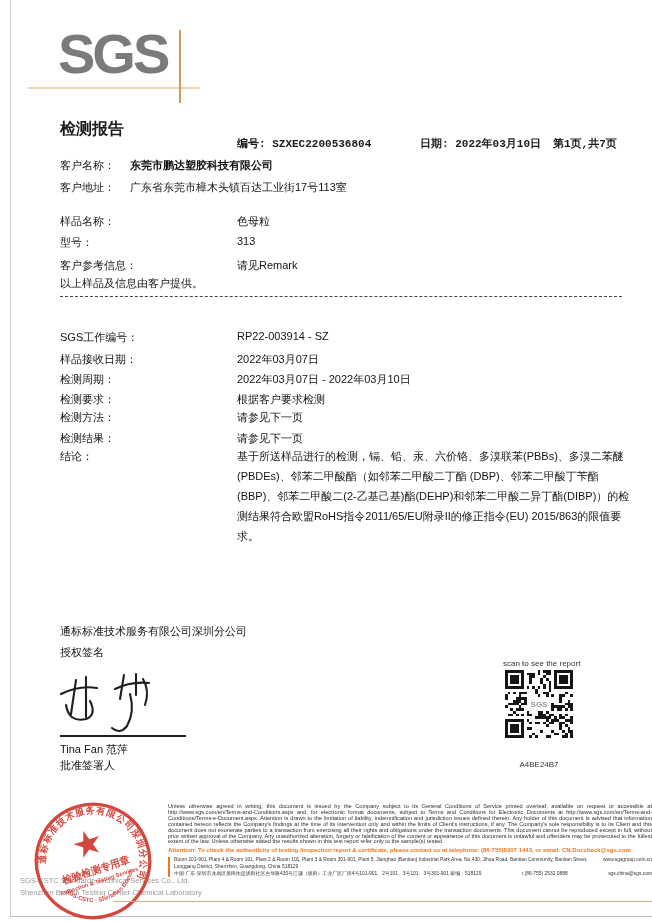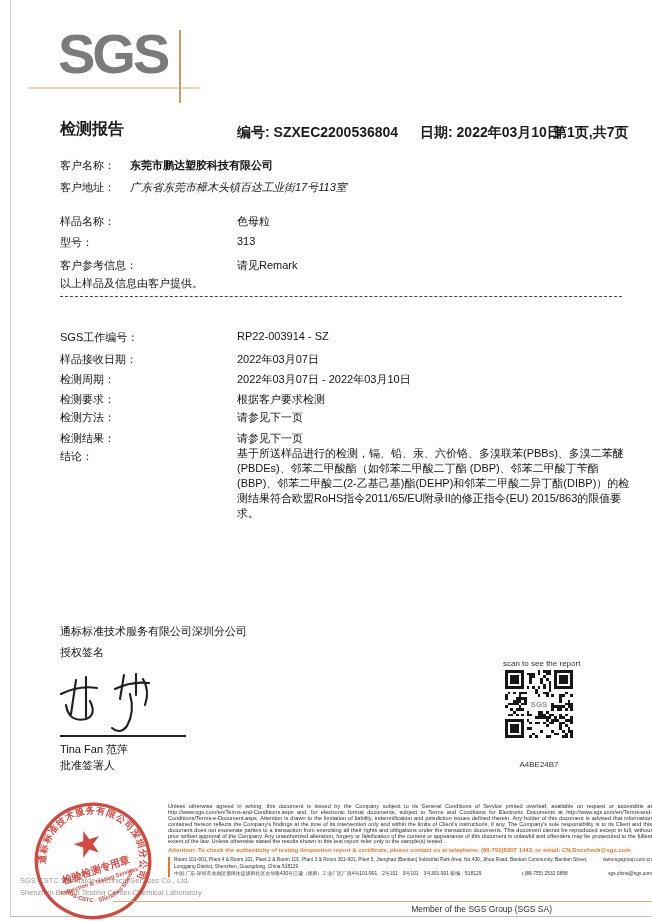--- a/index.html
+++ b/index.html
@@ -10,26 +10,26 @@
   .edge-bottom{position:absolute;left:10px;top:916px;width:642px;height:1px;background:#bdbdbd;}
 
   
   .logo{position:absolute;left:58px;top:24px;font-size:56px;font-weight:bold;color:#7b7b7b;
         letter-spacing:-3px;line-height:60px;}
   .logo-hline{position:absolute;left:28px;top:87px;width:172px;height:2px;background:#f2d4b2;}
   .logo-vline{position:absolute;left:179px;top:30px;width:2px;height:73px;background:#cf9a5a;}
 
   
   .title{position:absolute;left:60px;top:119px;font-size:16px;font-weight:bold;}
-  .meta{position:absolute;top:124px;font-size:14px;font-weight:bold;}
+  .meta{position:absolute;top:136px;font-size:11px;font-weight:bold;font-family:Liberation Mono, monospace;}
 
   .t{position:absolute;font-size:11px;white-space:nowrap;color:#141414;}
   .dash{position:absolute;left:60px;top:296px;width:562px;border-top:1px dashed #444;}
 
-  .conclusion{position:absolute;left:237px;top:446px;width:394px;font-size:11px;line-height:15px;
+  .conclusion{position:absolute;left:237px;top:446px;width:394px;font-size:11px;line-height:20px;
               white-space:normal;color:#141414;}
 
   .sig-line{position:absolute;left:60px;top:735px;width:126px;height:2px;background:#222;}
 
   
   .qr-caption{position:absolute;left:503px;top:659px;font-size:8px;color:#333;}
   .qr-box{position:absolute;left:505px;top:670px;width:68px;height:68px;}
   .qr-code-text{position:absolute;left:505px;top:740px;width:68px;text-align:center;font-size:8px;color:#333;margin-top:20px;}
 
   
@@ -64,21 +64,21 @@
   </div>
   <div class="meta" style="left:420px;">
     <span>日期:</span>
     <span>2022年03月10日</span>
   </div>
   <div class="meta" style="left:553px;">第1页,共7页</div>
 
   <div class="t" style="left:60px;top:158px;">客户名称：</div>
   <div class="t" style="left:130px;top:158px;font-weight:bold;">东莞市鹏达塑胶科技有限公司</div>
   <div class="t" style="left:60px;top:180px;">客户地址：</div>
-  <div class="t" style="left:130px;top:180px;font-style:italic;">广东省东莞市樟木头镇百达工业街17号113室</div>
+  <div class="t" style="left:130px;top:180px;">广东省东莞市樟木头镇百达工业街17号113室</div>
 
   <div class="t" style="left:60px;top:214px;">样品名称：</div>
   <div class="t" style="left:237px;top:214px;">色母粒</div>
   <div class="t" style="left:60px;top:235px;">型号：</div>
   <div class="t" style="left:237px;top:235px;">313</div>
   <div class="t" style="left:60px;top:258px;">客户参考信息：</div>
   <div class="t" style="left:237px;top:258px;">请见Remark</div>
   <div class="t" style="left:60px;top:276px;">以上样品及信息由客户提供。</div>
 
   <div class="dash"></div>
@@ -410,14 +410,13 @@
       </div>
       <div class="addr-row">
         <span>中国·广东·深圳市龙岗区坂田街道坂田社区吉华路430号江灏（坂田）工业厂区厂房4号101-901、2号101、3号101、3号301-901  邮编：518129</span>
         <span class="right">t (86-755) 2532 0888</span>
         <span class="right">sgs.china@sgs.com</span>
       </div>
     </div>
   </div>
 
   <div class="footer-line"></div>
-  <div class="member">Member of the SGS Group (SGS SA)</div>
 </div>
 
 </body></html>

